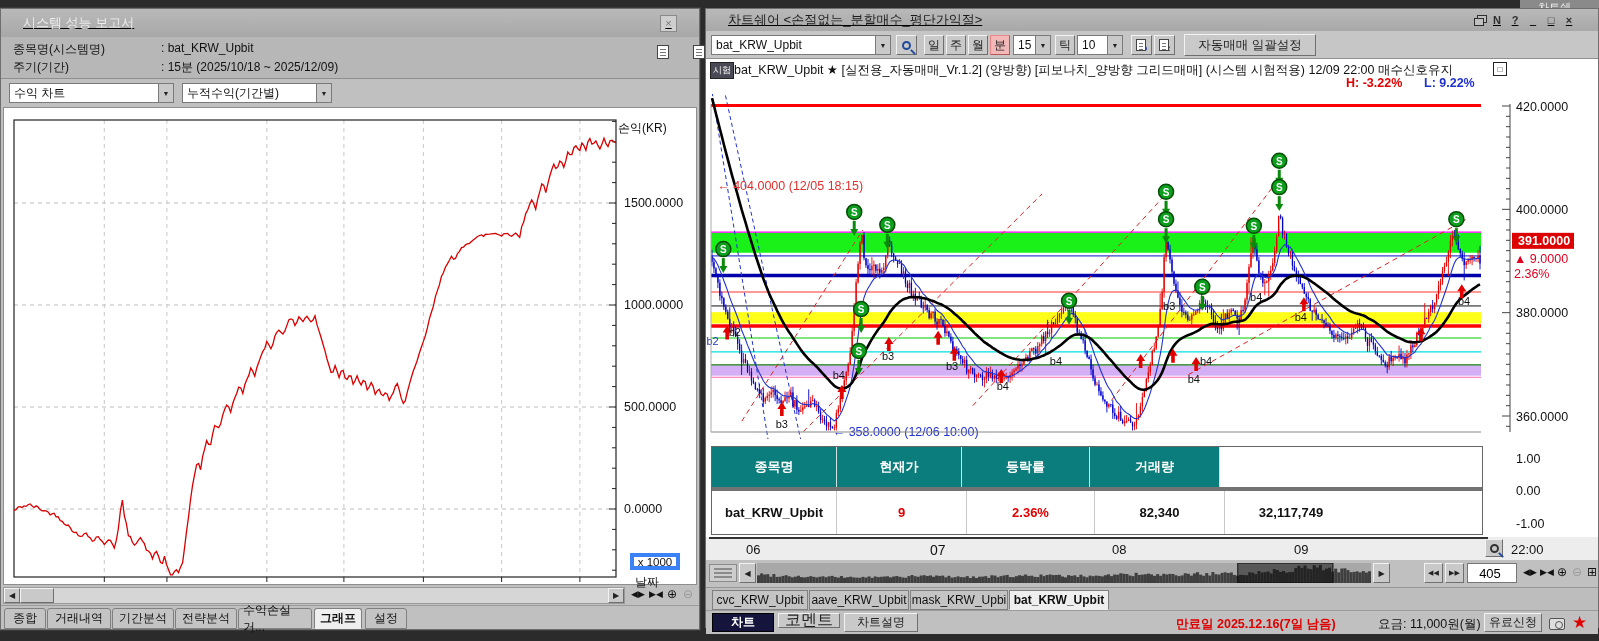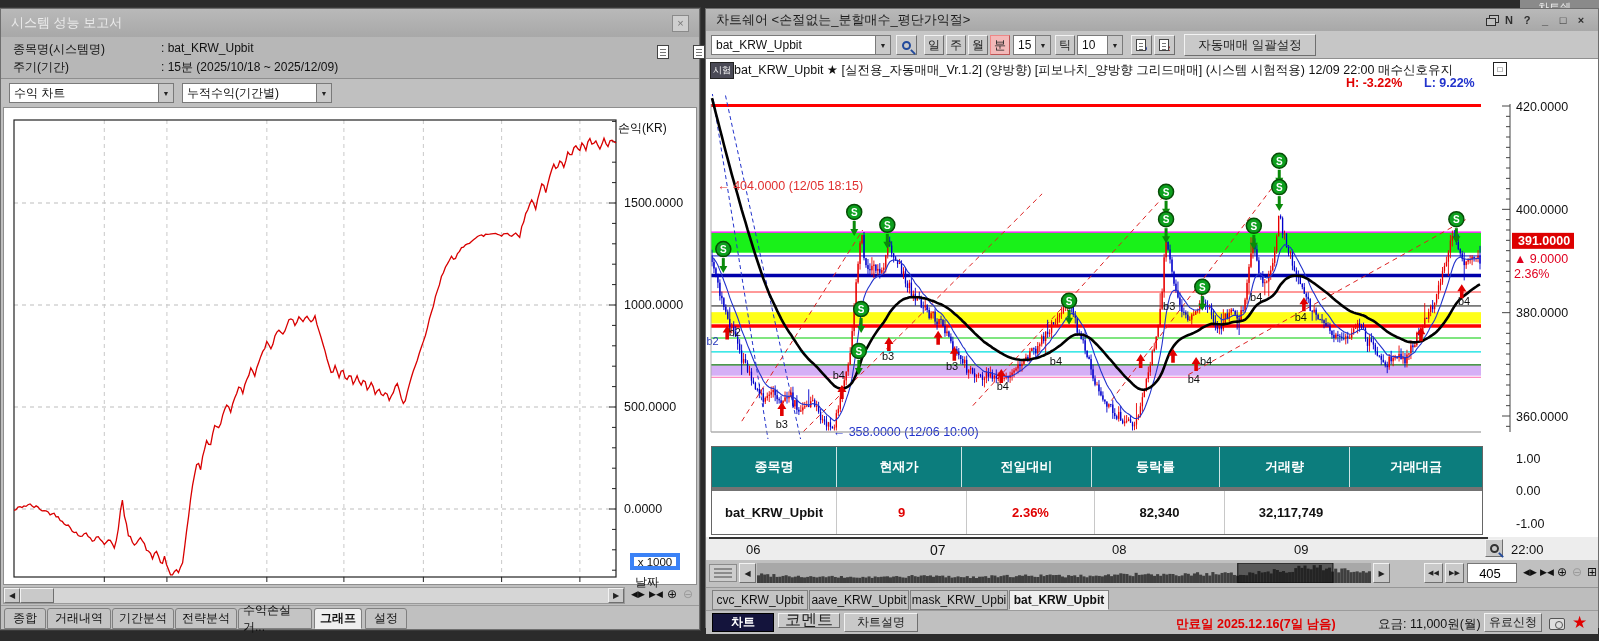--- a/index.html
+++ b/index.html
@@ -1,21 +1,21 @@
 <!DOCTYPE html>
 <html><head>
 <meta charset="utf-8">
 <style>
   * { margin:0; padding:0; box-sizing:border-box; }
   html,body { background:#222; }
   body { font-family:"Liberation Sans","DejaVu Sans",sans-serif; }
   #screen { position:relative; width:1599px; height:641px; background:#2b2b2b; overflow:hidden; }
   .abs { position:absolute; }
   .win { background:#c0c0c0; border:1px solid #6e6e6e; box-shadow:0 0 0 1px #3a3a3a; }
-  .titlebar { background:linear-gradient(#b9b9b9,#a8a8a8); display:flex; align-items:center; padding:0 10px; }
+  .titlebar { background:linear-gradient(#b9b9b9,#a8a8a8); display:flex; align-items:center; padding:0 22px;text-decoration:underline; }
   .t-inactive { color:#ececec; font-size:13px; }
   .t-active { color:#1c1c1c; font-size:13px; }
   .btn3d { background:#c9c9c9; border:1px solid; border-color:#f2f2f2 #6f6f6f #6f6f6f #f2f2f2; display:flex; align-items:center; justify-content:center; font-size:11px; color:#222; cursor:default; }
   .btn-flat { background:#cfcfcf; border:1px solid #8a8a8a; display:flex; align-items:center; justify-content:center; font-size:11px; color:#222; }
   .combo { background:#fff; border:1px solid #7a7a7a; display:flex; align-items:center; font-size:12px; color:#111; }
   .combo .val { flex:1; padding:1px 4px; white-space:nowrap; overflow:hidden; }
   .combo .arrowbtn { width:15px; align-self:stretch; background:#c9c9c9; border-left:1px solid #7a7a7a; display:flex; align-items:center; justify-content:center; font-size:7px; color:#222; }
   .ltab { position:absolute; top:2px; height:21px; background:#c4c4c4; border:1px solid #808080; border-radius:3px 3px 0 0; display:flex; align-items:center; justify-content:center; font-size:12px; color:#111; padding:0 4px; }
   .ltab.active { background:#efefef; font-weight:bold; border-bottom:1px solid #efefef; z-index:2; }
   .scrollbar { background:#d6d6d6; border:1px solid #9a9a9a; }
@@ -1139,24 +1139,22 @@
           </svg></div>
 
       <div class="abs" style="left:810px;top:393px;font-size:12.5px;color:#111;">1.00</div>
       <div class="abs" style="left:810px;top:425px;font-size:12.5px;color:#111;">0.00</div>
       <div class="abs" style="left:810px;top:458px;font-size:12.5px;color:#111;">-1.00</div>
 
       <div class="abs" style="left:5px;top:387px;width:772px;height:89px;border:1px solid #666;background:#fff;">
         <div style="display:flex;height:44px;border-bottom:4px solid #737373;">
           <div class="tealcell" style="width:125px;">종목명</div>
           <div class="tealcell" style="width:125px;">현재가</div>
-          <div class="tealcell" style="width:130px;">전일대비</div>
           <div class="tealcell" style="width:128px;">등락률</div>
           <div class="tealcell" style="width:130px;">거래량</div>
-          <div class="tealcell" style="width:132px;border-right:none;">거래대금</div>
         </div>
         <div style="display:flex;height:43px;">
           <div class="bodycell" style="width:125px;color:#111;">bat_KRW_Upbit</div>
           <div class="bodycell red" style="width:130px;">9</div>
           <div class="bodycell red" style="width:128px;">2.36%</div>
           <div class="bodycell" style="width:130px;color:#111;">82,340</div>
           <div class="bodycell" style="width:132px;color:#111;border-right:none;">32,117,749</div>
         </div>
       </div>
     </div>

